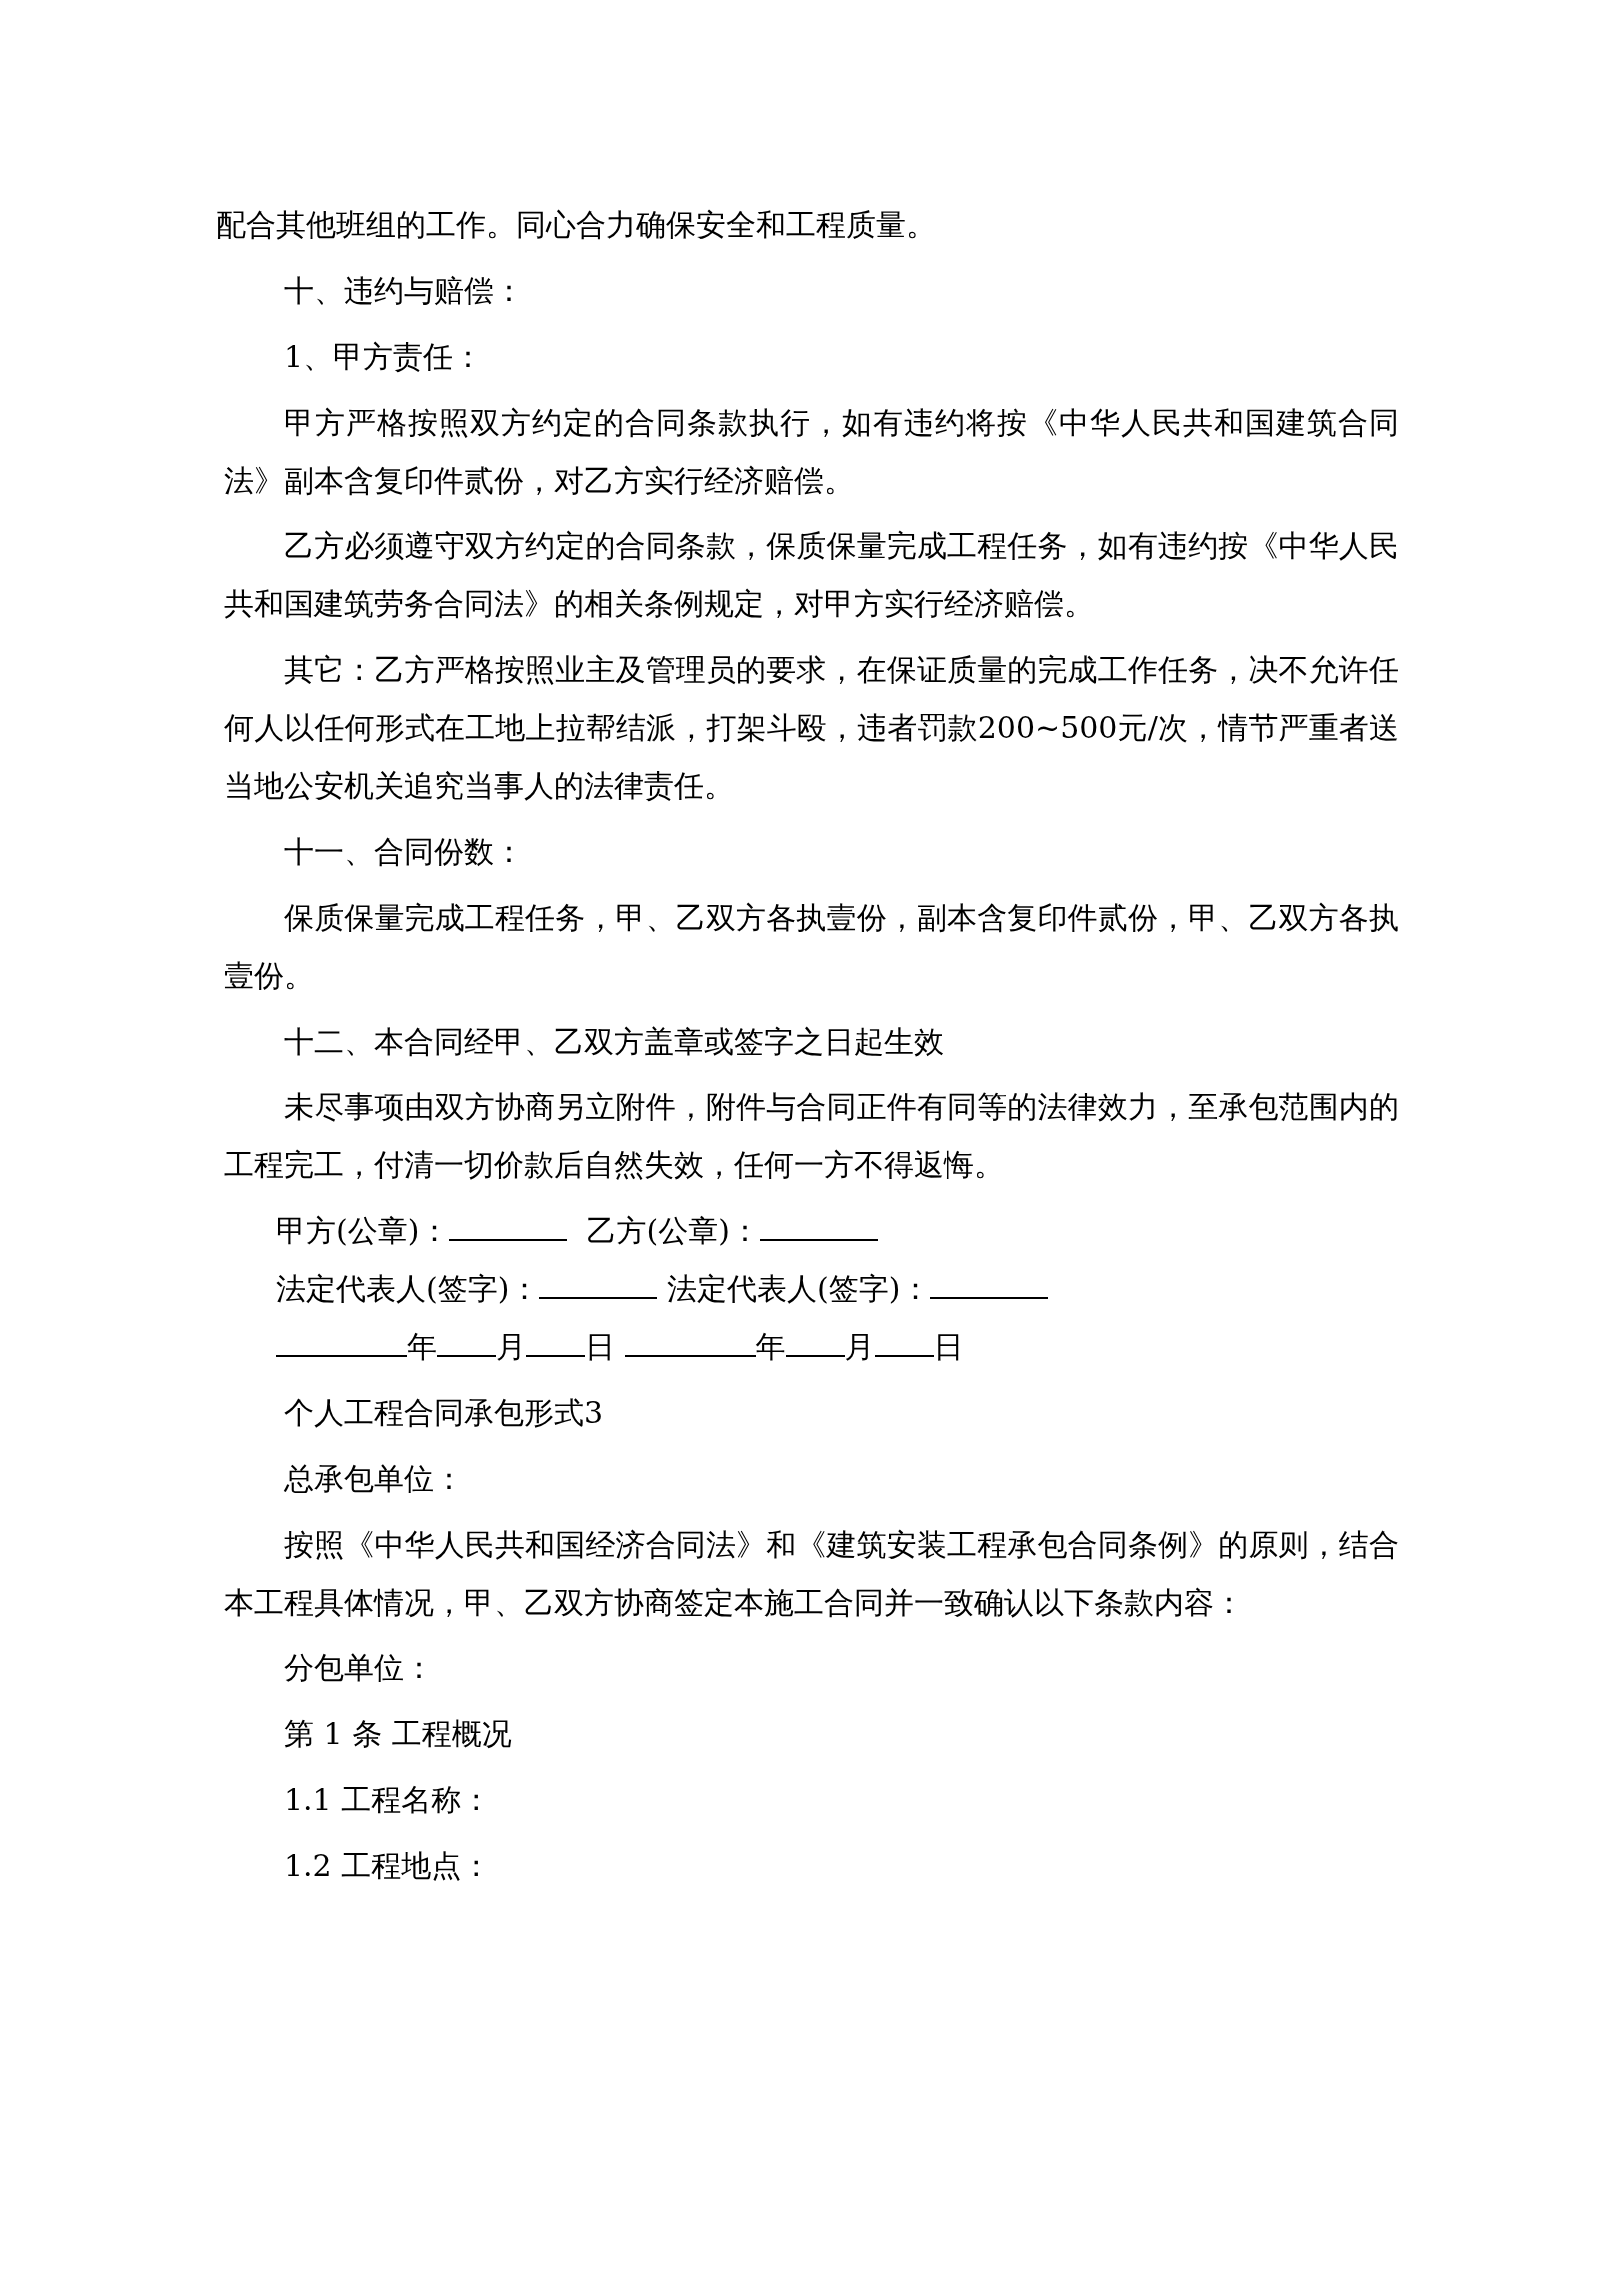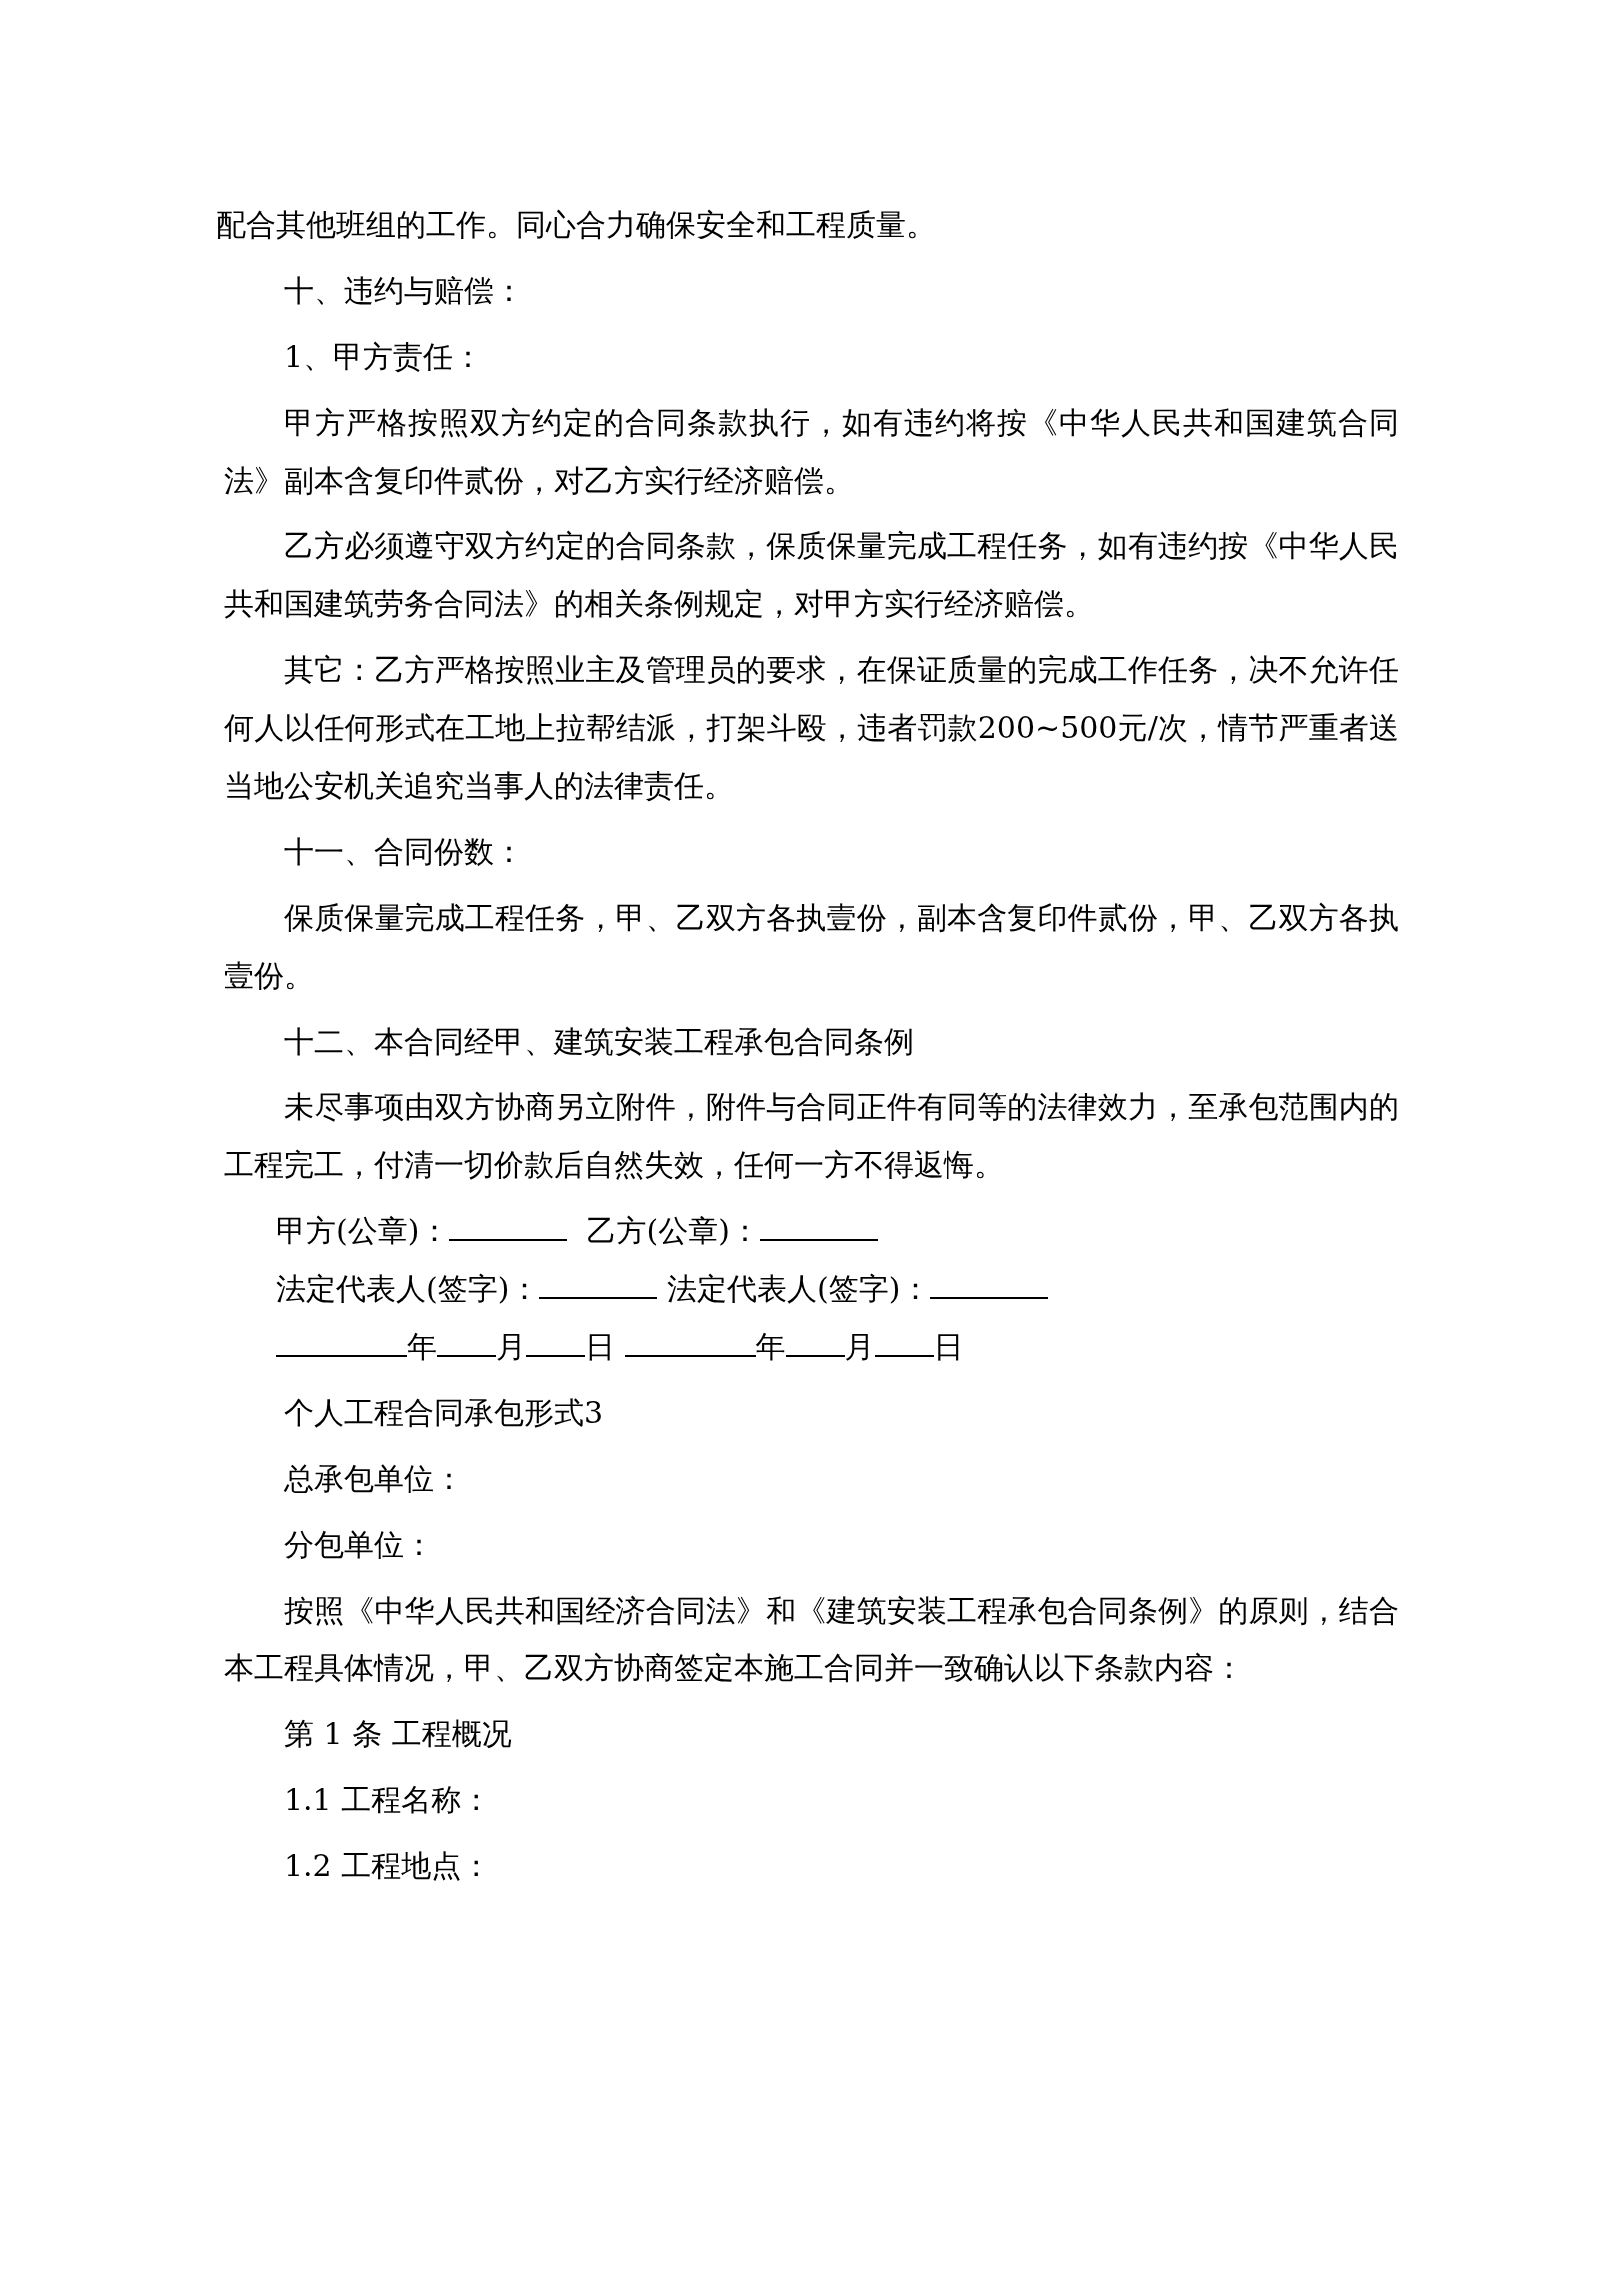--- a/index.html
+++ b/index.html
@@ -72,32 +72,32 @@
   <div class="doc-body">
 
     <p class="para">配合其他班组的工作。同心合力确保安全和工程质量。</p>
     <p class="indent">十、违约与赔偿：</p>
     <p class="indent">1、甲方责任：</p>
     <p class="indent">甲方严格按照双方约定的合同条款执行，如有违约将按《中华人民共和国建筑合同法》副本含复印件贰份，对乙方实行经济赔偿。</p>
     <p class="indent">乙方必须遵守双方约定的合同条款，保质保量完成工程任务，如有违约按《中华人民共和国建筑劳务合同法》的相关条例规定，对甲方实行经济赔偿。</p>
     <p class="indent">其它：乙方严格按照业主及管理员的要求，在保证质量的完成工作任务，决不允许任何人以任何形式在工地上拉帮结派，打架斗殴，违者罚款200~500元/次，情节严重者送当地公安机关追究当事人的法律责任。</p>
     <p class="indent">十一、合同份数：</p>
     <p class="indent">保质保量完成工程任务，甲、乙双方各执壹份，副本含复印件贰份，甲、乙双方各执壹份。</p>
-    <p class="indent">十二、本合同经甲、建筑安装工程承包合同条例</p>
+    <p class="indent">十二、本合同经甲、乙双方盖章或签字之日起生效</p>
     <p class="indent">未尽事项由双方协商另立附件，附件与合同正件有同等的法律效力，至承包范围内的工程完工，付清一切价款后自然失效，任何一方不得返悔。</p>
 
     <p class="sig-line"><span>甲方(公章)：</span><span class="blank b-md"></span>&nbsp;&nbsp;<span>乙方(公章)：</span><span class="blank b-md"></span></p>
 
     <p class="sig-line2"><span>法定代表人(签字)：</span><span class="blank b-md"></span>&nbsp;<span>法定代表人(签字)：</span><span class="blank b-md"></span></p>
 
     <p class="date-line"><span class="blank b-lg"></span><span>年</span><span class="blank b-sm"></span><span>月</span><span class="blank b-sm"></span><span>日</span>&nbsp;<span class="blank b-lg"></span><span>年</span><span class="blank b-sm"></span><span>月</span><span class="blank b-sm"></span><span>日</span></p>
 
     <p class="indent">个人工程合同承包形式3</p>
     <p class="indent">总承包单位：</p>
+    <p class="indent">按照《中华人民共和国经济合同法》和《建筑安装工程承包合同条例》的原则，结合本工程具体情况，甲、乙双方协商签定本施工合同并一致确认以下条款内容：</p>
     <p class="indent">分包单位：</p>
-    <p class="indent">按照《中华人民共和国经济合同法》和《建筑安装工程承包合同条例》的原则，结合本工程具体情况，甲、乙双方协商签定本施工合同并一致确认以下条款内容：</p>
     <p class="indent">第 1 条  工程概况</p>
     <p class="indent">1.1 工程名称：</p>
     <p class="indent">1.2 工程地点：</p>
 
   </div>
 </div>
 
 
 </body></html>

